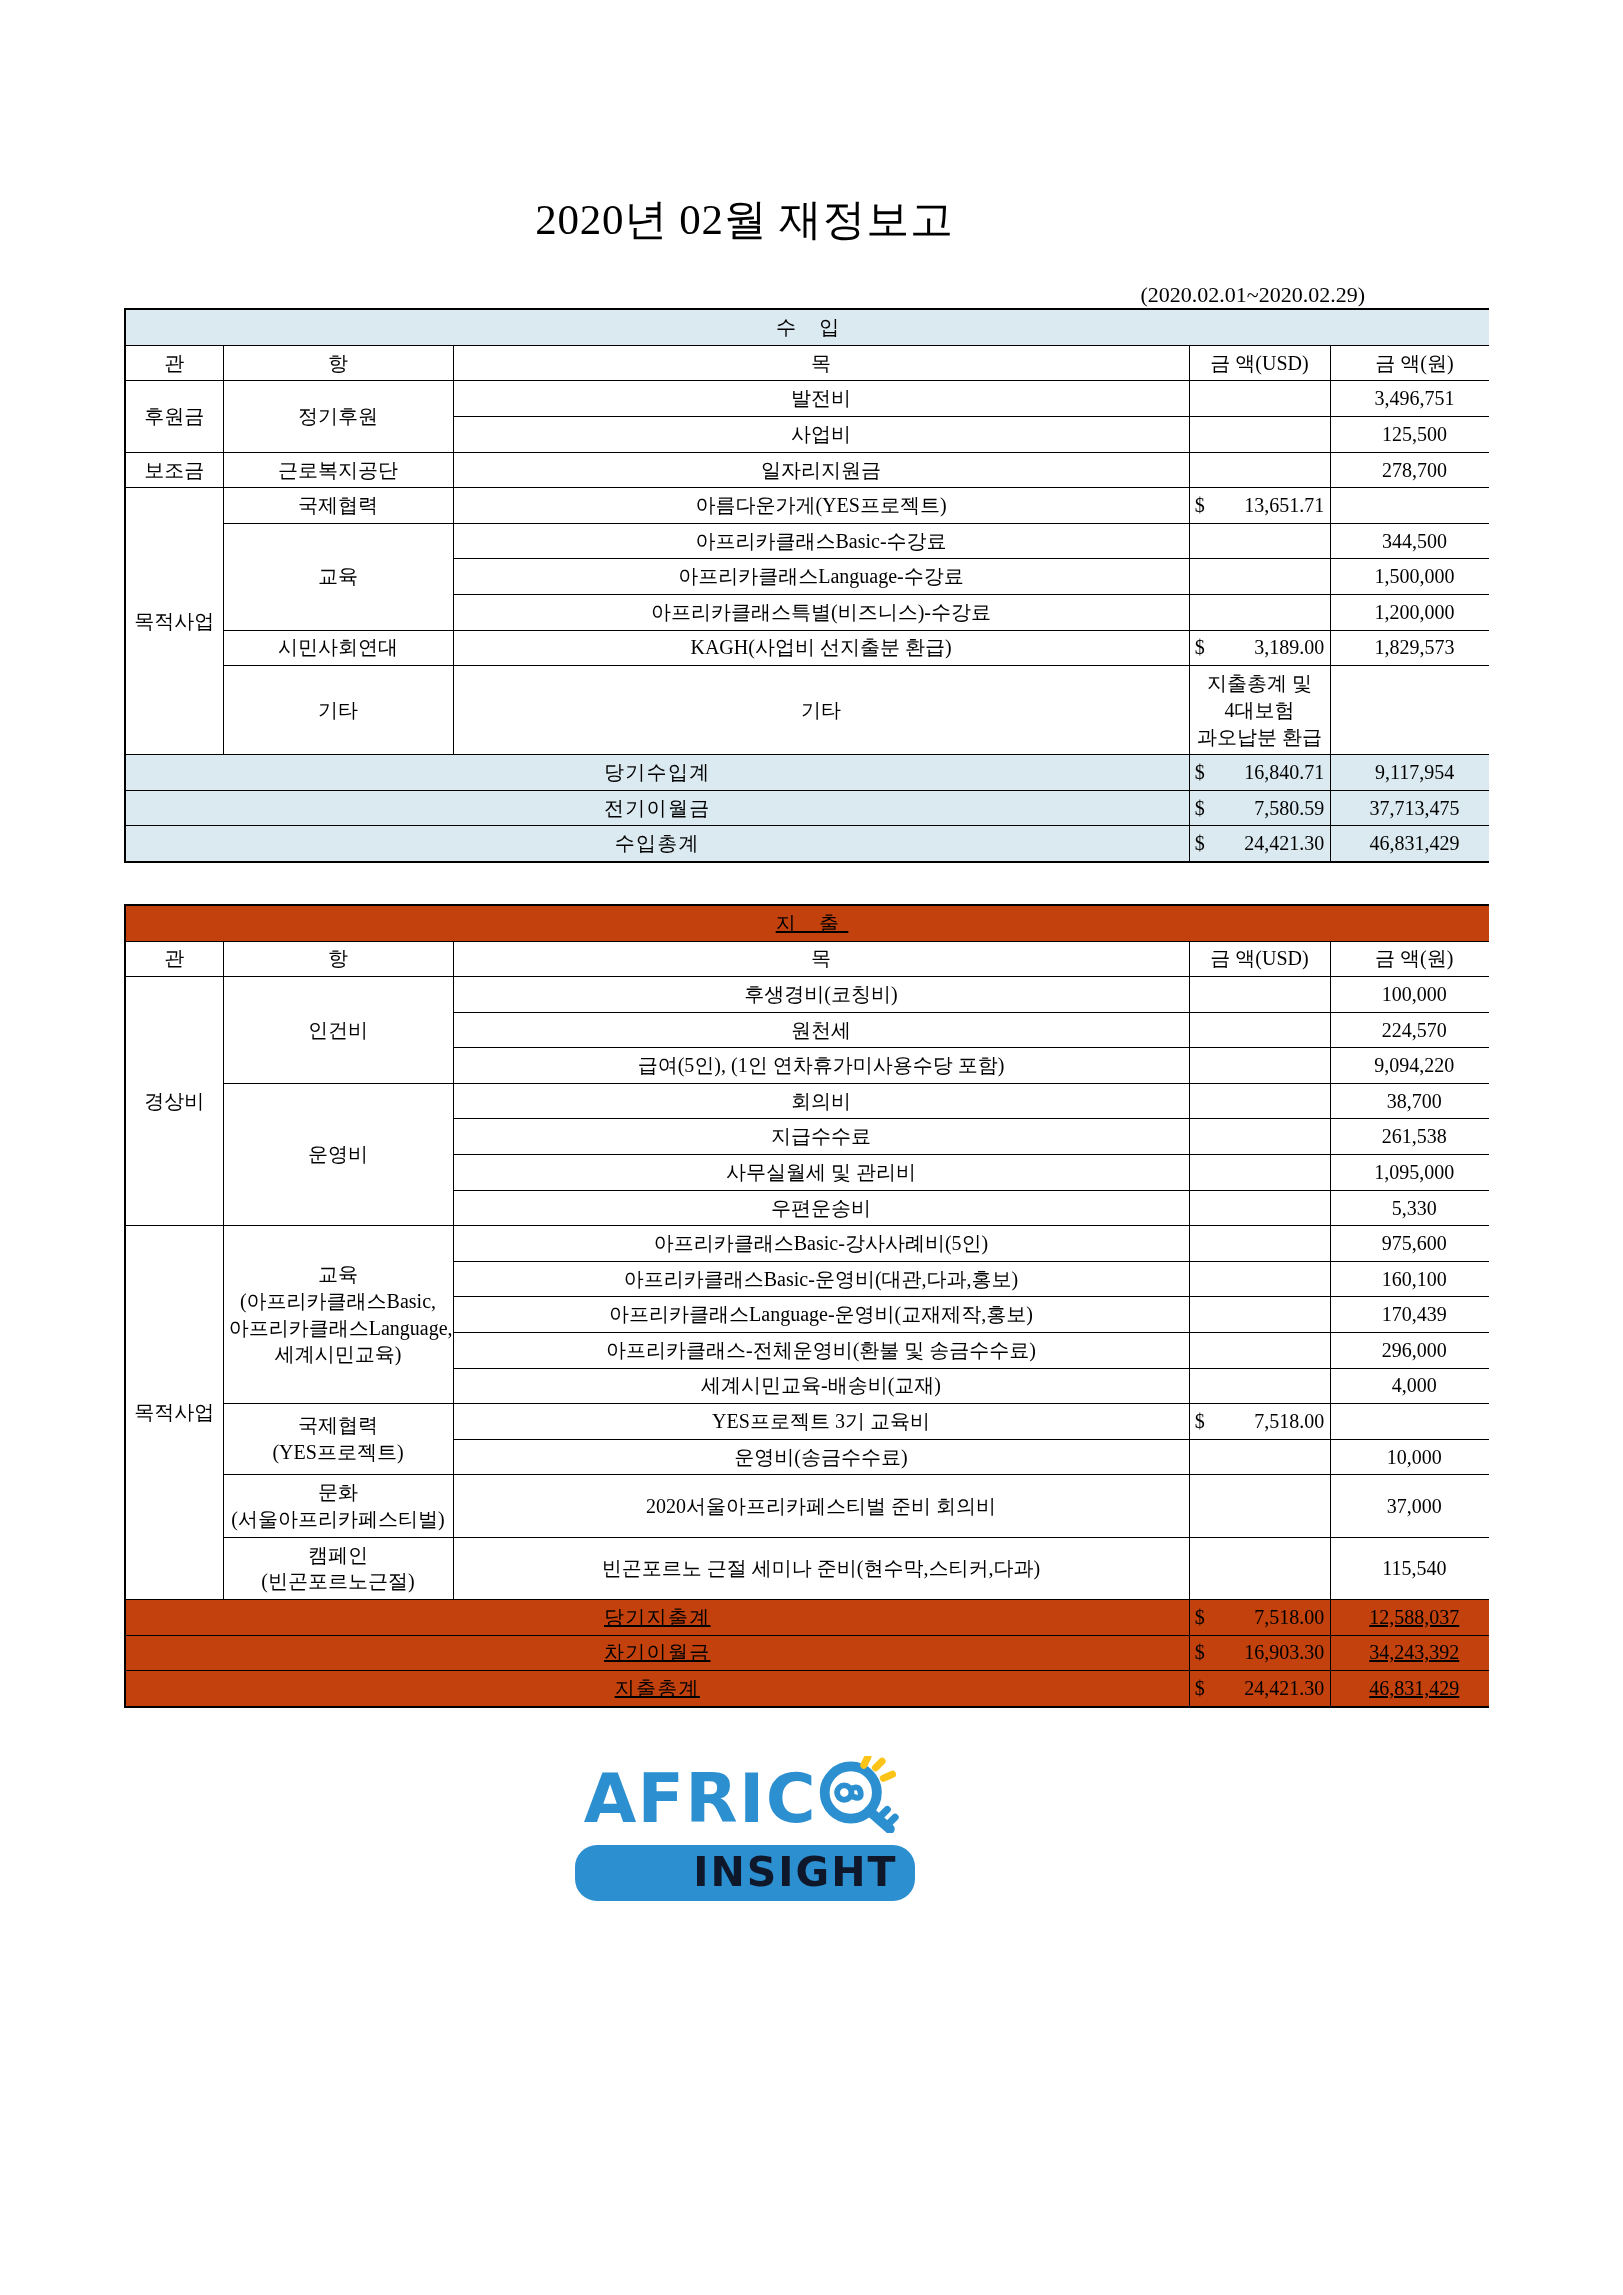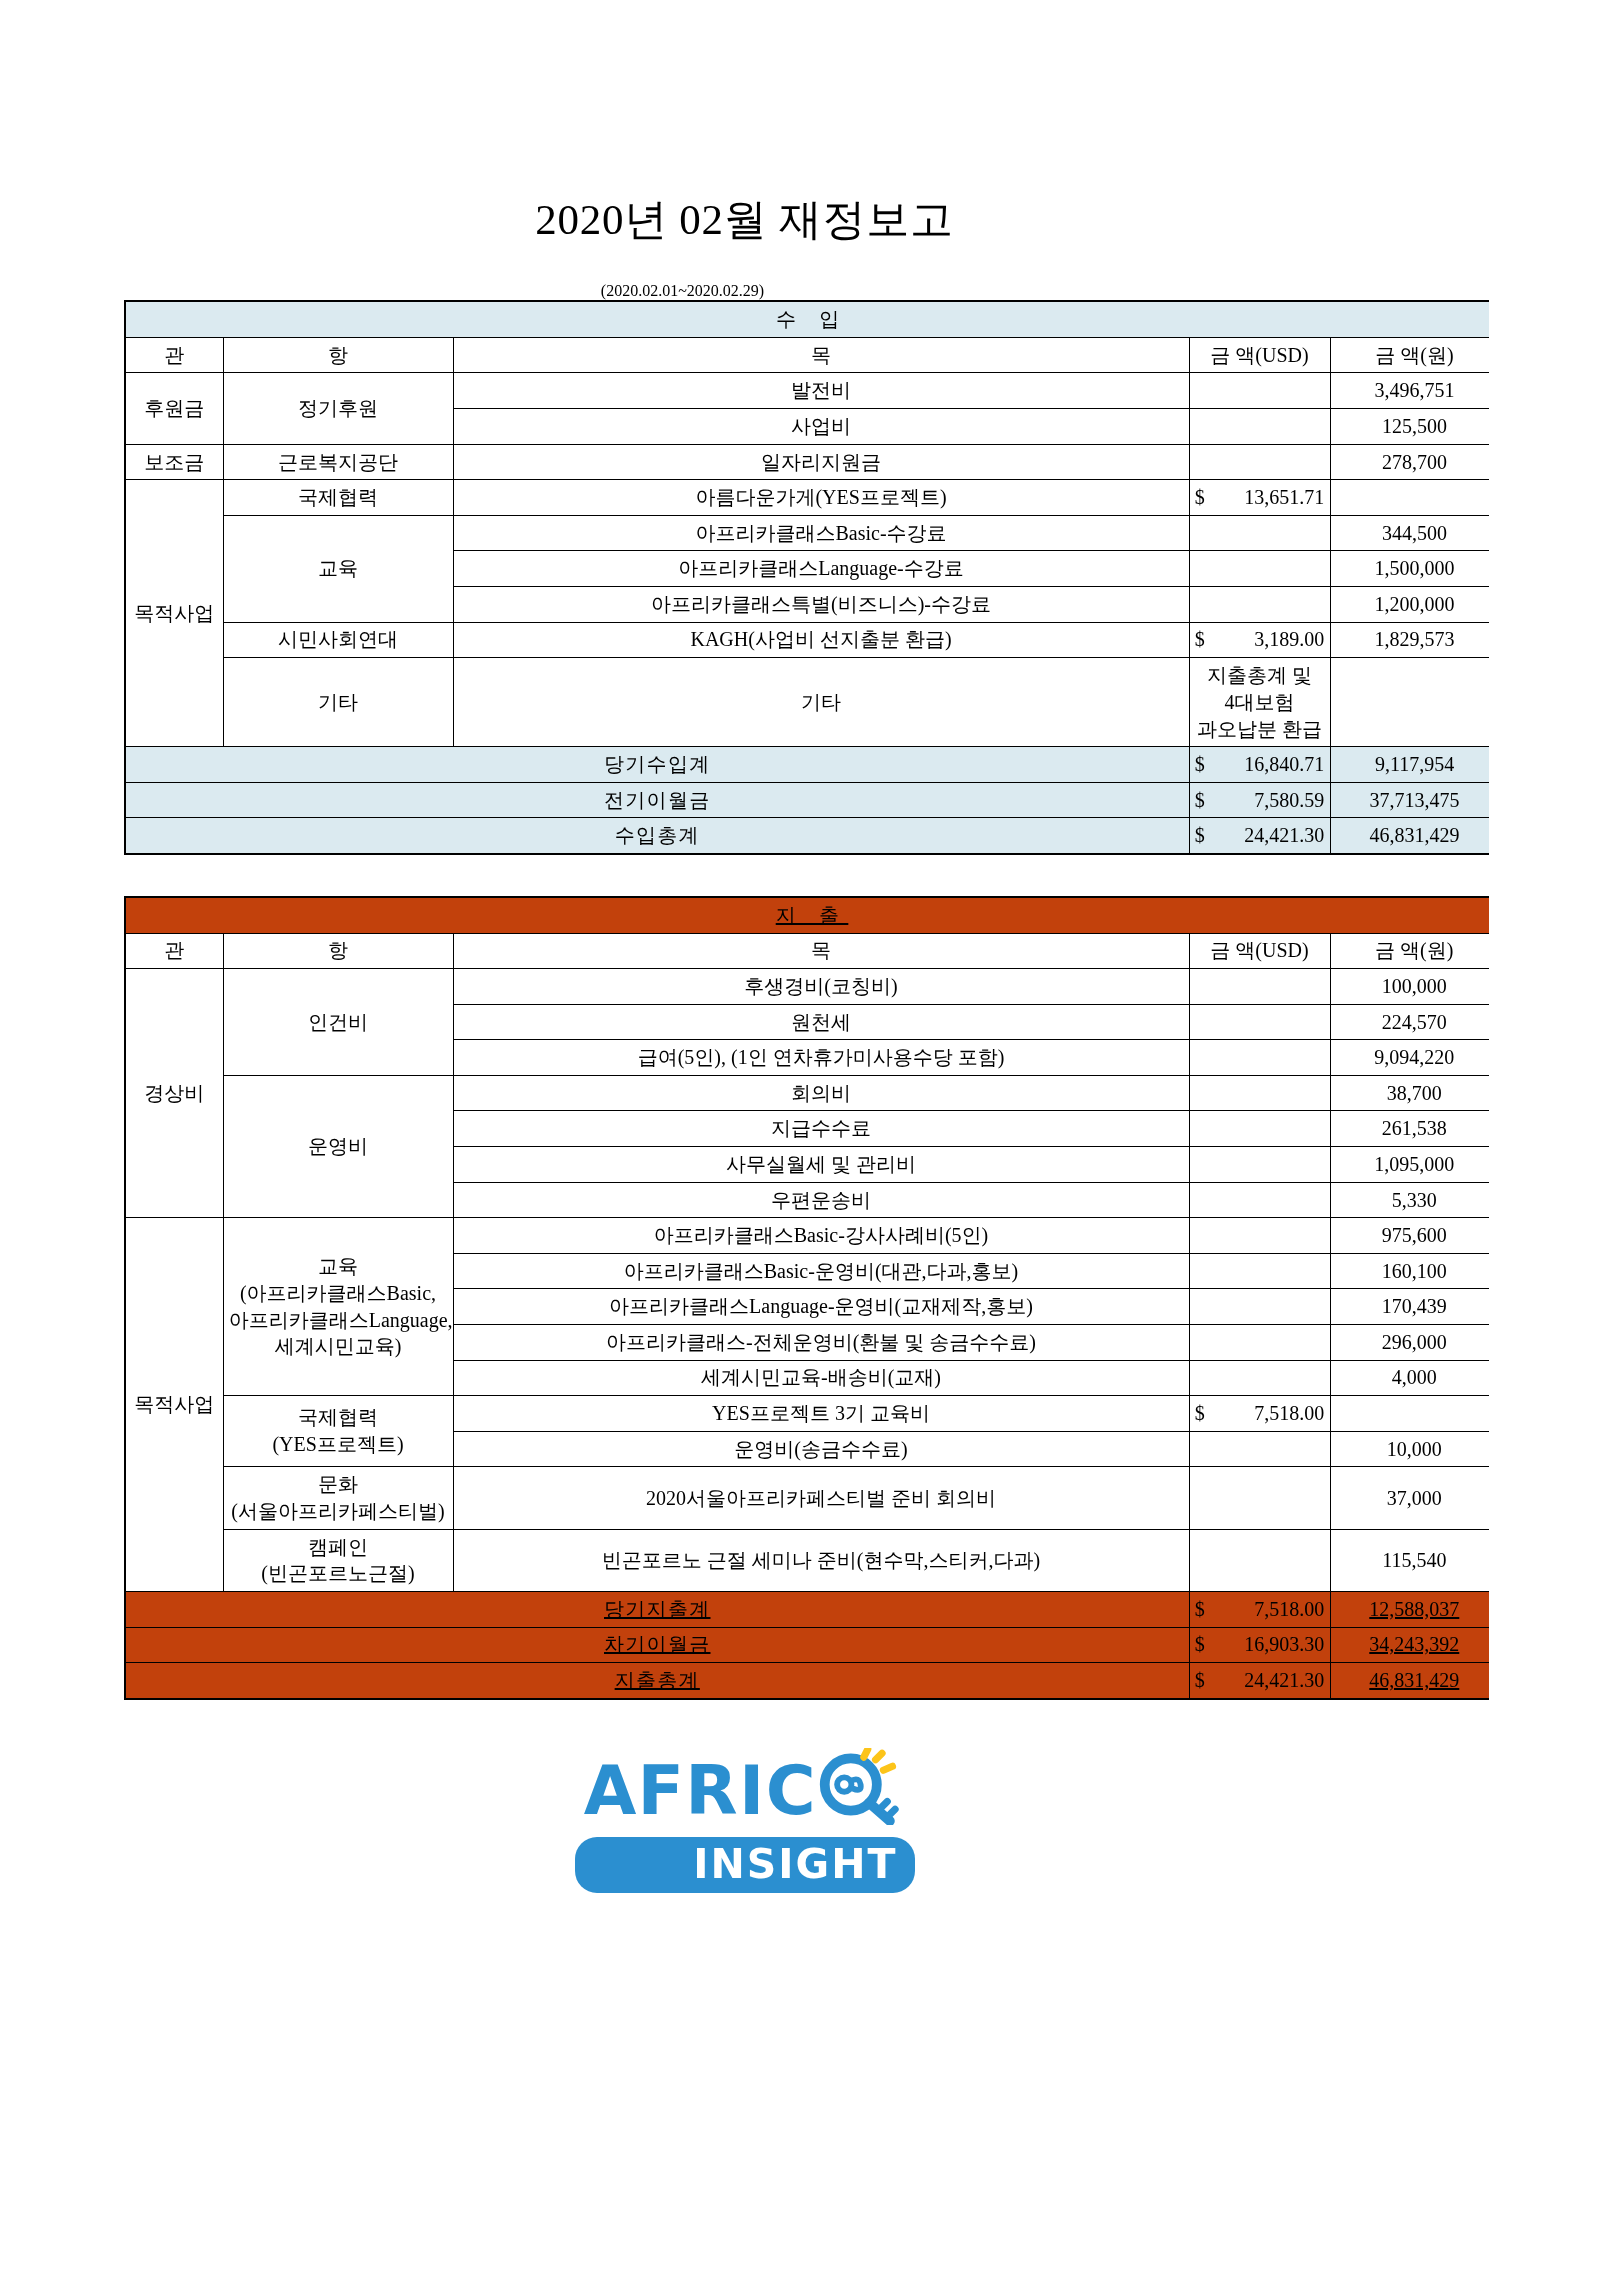--- a/index.html
+++ b/index.html
@@ -27,22 +27,22 @@
   .doc-title {
     text-align: center;
     font-size: 43px;
     font-weight: 400;
     letter-spacing: 0.7px;
     margin: 0;
     padding-top: 196px;
     line-height: 1.1;
   }
   .period-line {
-    text-align: center;
-    font-size: 16px;
+    text-align: right;
+    font-size: 22px;
     padding-right: 124px;
     padding-top: 39px;
     letter-spacing: 0px;
   }
 
   
   .table-wrap {
     padding: 0 124px;
     box-sizing: border-box;
   }
@@ -156,21 +156,21 @@
     border-radius: 22px;
     height: 56px;
     display: flex;
     align-items: center;
     justify-content: flex-end;
     padding-right: 17px;
     box-sizing: border-box;
   }
   .logo-insight-text {
     font-family: "DejaVu Sans", "Liberation Sans", sans-serif;
-    color: #ffffff;
+    color: #0f172a;
     font-size: 41px;
     font-weight: 700;
     letter-spacing: 2px;
     line-height: 1;
   }
 </style>
 </head>
 <body>
 
 <div class="page">

